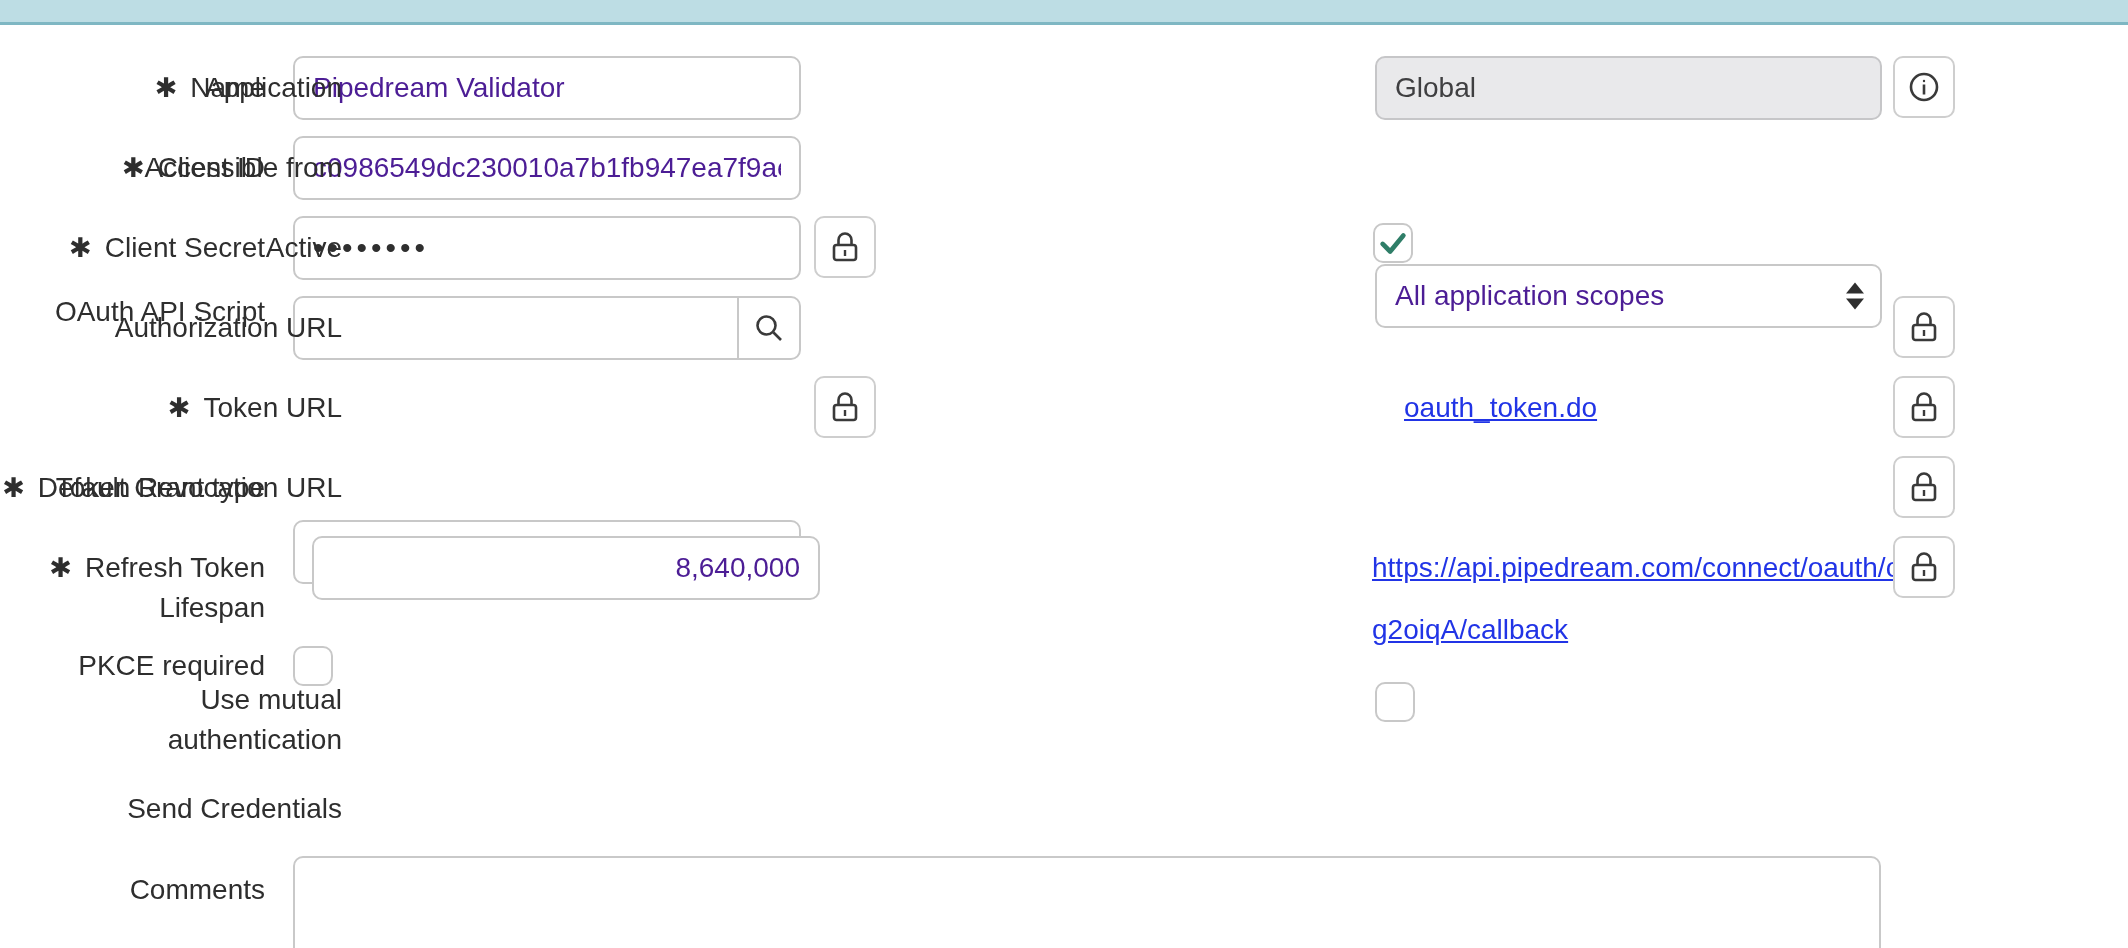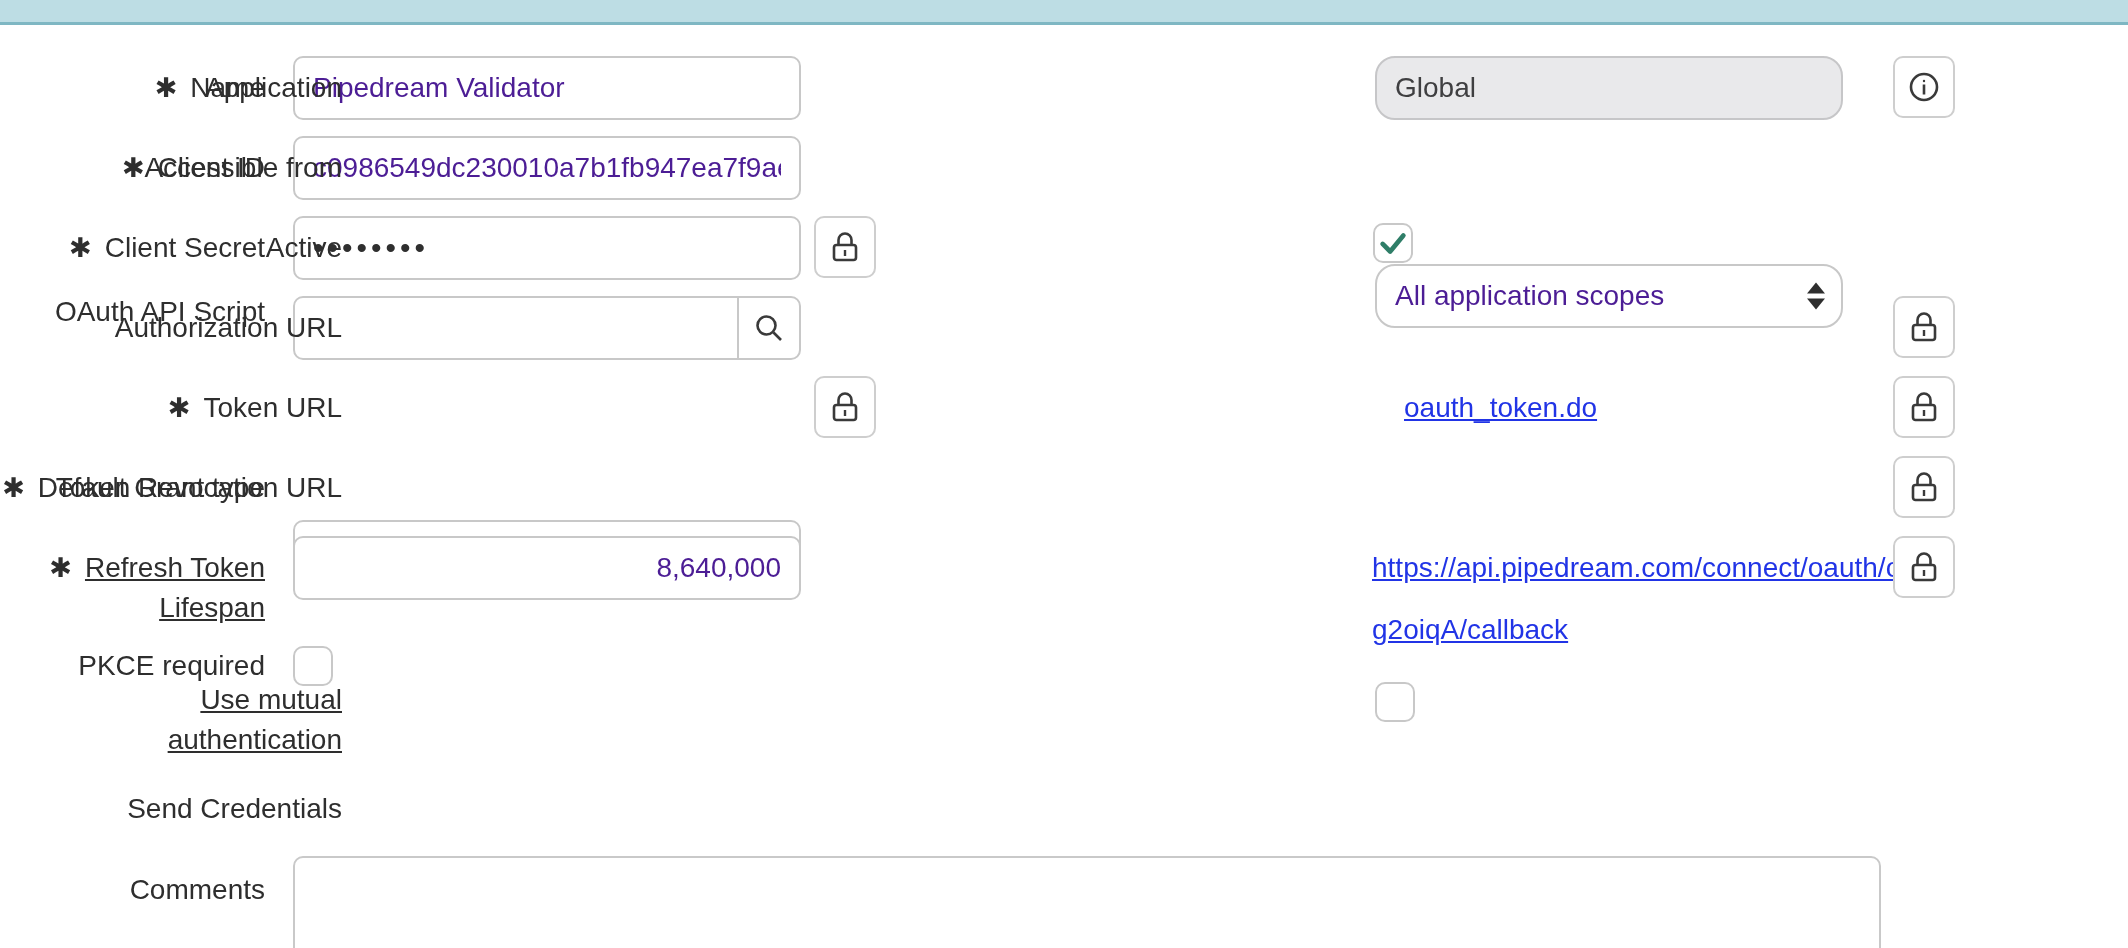--- a/index.html
+++ b/index.html
@@ -10,29 +10,29 @@
   .topbar { position:absolute; top:0; left:0; width:2128px; height:25px;
             background:#bddde4; border-bottom:3px solid #7fb7c3; }
 
   
   .lbl { position:absolute; display:flex; align-items:center; justify-content:flex-end;
          color:#2e2e2e; font-size:28px; line-height:34px; text-align:right; }
   .lbl .req { font-size:27px; margin-right:13px; color:#2e2e2e; }
   .lbl-left  { left:0;    width:265px;  height:64px; }
   .lbl-right { left:1000; width:342px;  height:64px; }
   .lbl-multi { align-items:flex-start; }
-  .lbl-multi .lines { display:block;text-decoration:underline; }
+  .lbl-multi .lines { display:block; }
   .lbl-multi .lines span { display:block; line-height:40px; }
 
   
   .field { position:absolute; height:64px; border:2px solid #c8c8c8; border-radius:10px;
            background:#fff; font-size:28px; color:#4c1d95; }
   input.field { padding:0 18px; outline:none; font-family:"Liberation Sans",sans-serif; }
   .f-left  { left:293px;  width:508px; }
-  .f-right { left:1375px; width:468px;border-radius:20px; }
+  .f-right { left:1375px; width:507px; }
   .pwd { font-size:30px; letter-spacing:4px; color:#2f2f2f; }
   .num { text-align:right; }
   .readonly { background:#e9e9eb; border-color:#c6c6c8; color:#3f3f41; }
 
   
   .select { display:flex; align-items:center; padding:0 80px 0 18px; position:relative; cursor:default; }
   .carets { position:absolute; right:16px; top:50%; transform:translateY(-50%);
             display:flex; flex-direction:column; align-items:center; }
   .caret-up   { width:0; height:0; border-left:9px solid transparent; border-right:9px solid transparent;
                 border-bottom:11px solid #2e2e2e; margin-bottom:5px; }
@@ -136,21 +136,21 @@
     </span>
   </div>
 
   <div class="lbl lbl-left lbl-multi" style="top:548px; height:80px">
     <span class="req" style="line-height:40px">✱</span>
     <span class="lines">
       <span>Refresh Token</span>
       <span>Lifespan</span>
     </span>
   </div>
-  <input class="field f-left num" style="top: 536px;" type="text" value="8,640,000">
+  <input class="field f-left num" style="top: 536px; margin-left: 19px;" type="text" value="8,640,000">
 
   <div class="lbl lbl-left" style="top:646px; height:40px">
     <span>PKCE required</span>
   </div>
   <div class="checkbox" style="left:293px; top:646px">
     
   </div>
 
   <div class="lbl lbl-left" style="top:858px">
     <span>Comments</span>

